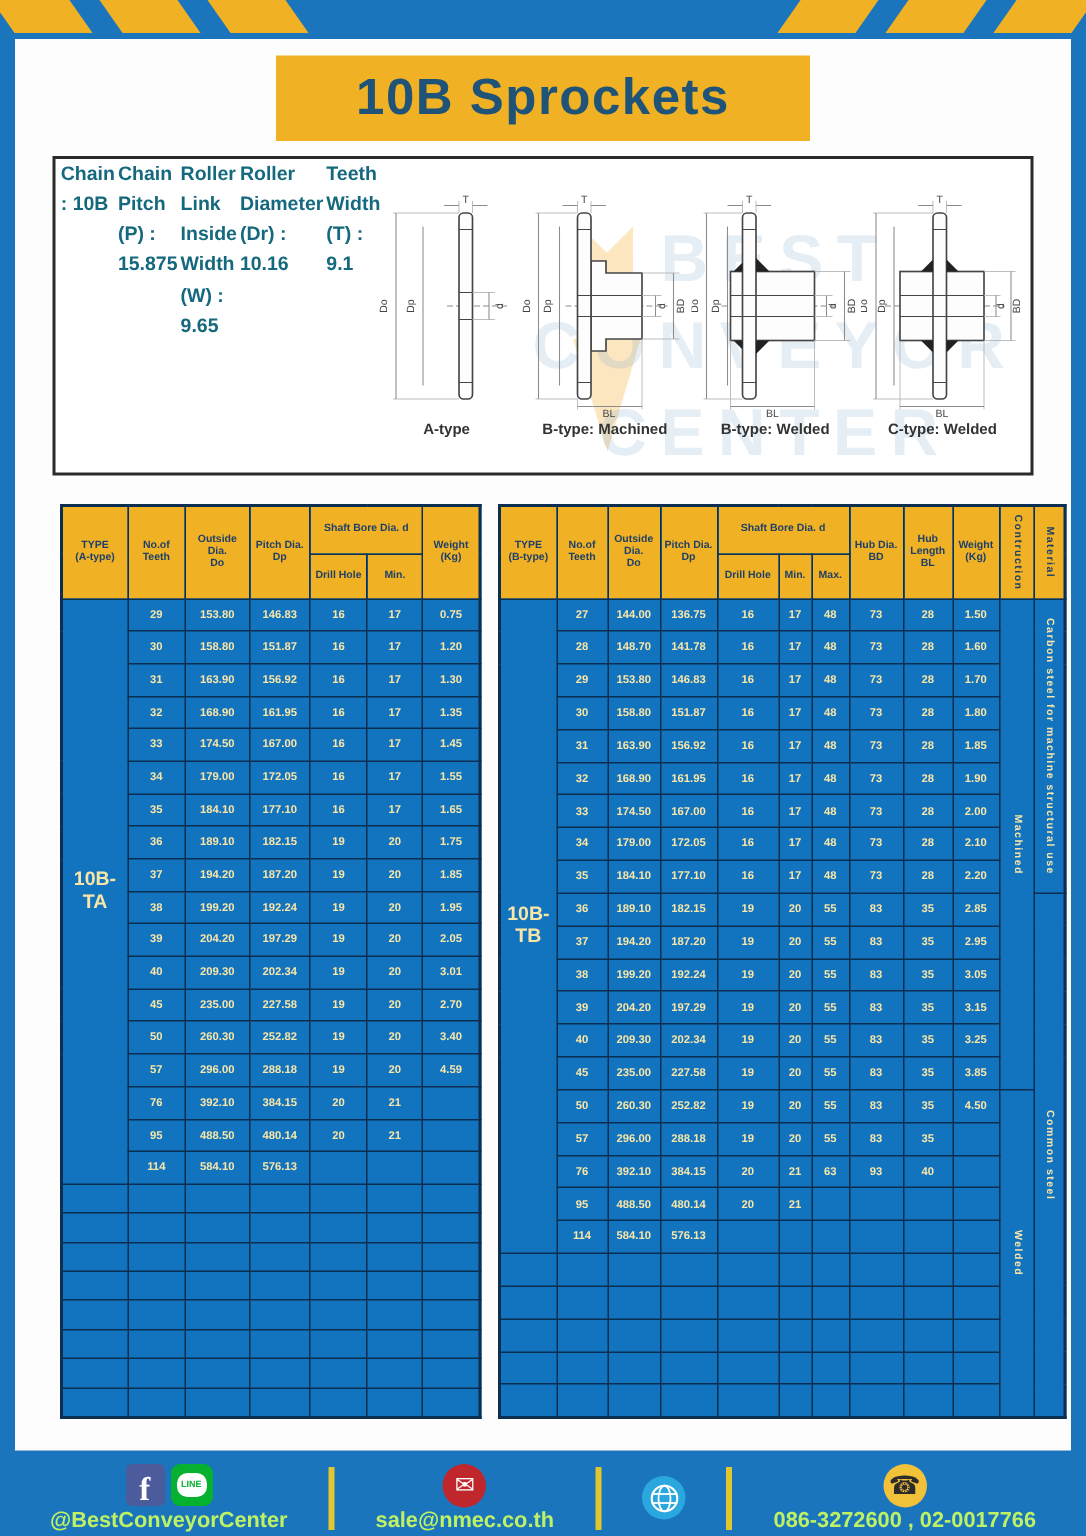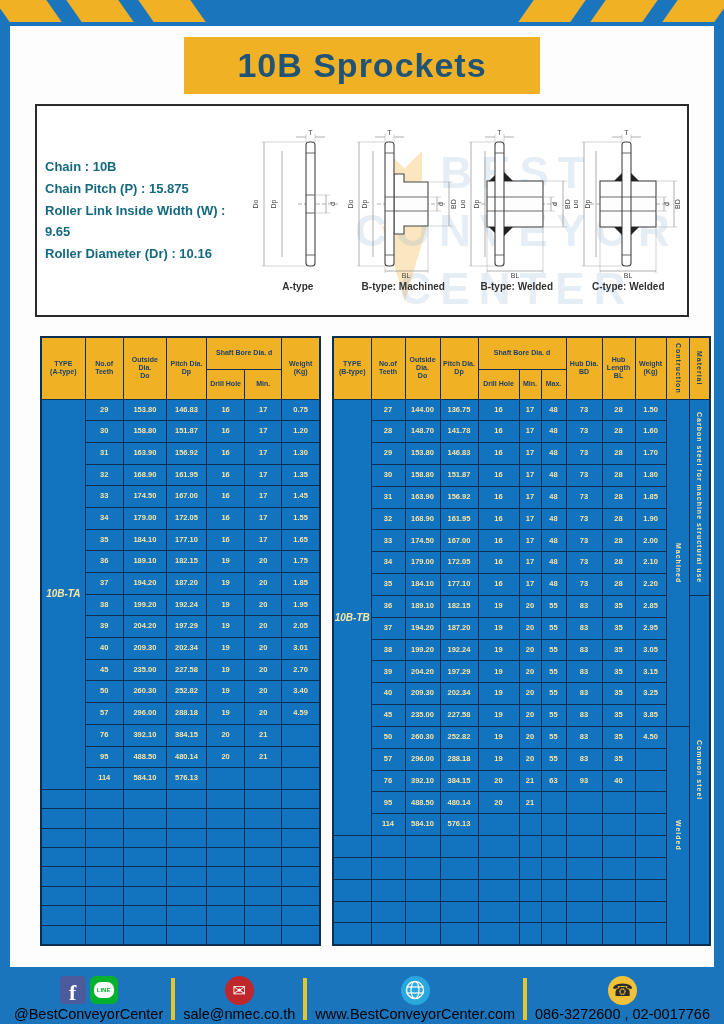--- a/index.html
+++ b/index.html
@@ -14,21 +14,21 @@
 
   .content { margin:4px 10px; height:941px; background:#FDFDFD; overflow:hidden; }
 
   .title-banner { width:356px; height:57px; margin:11px auto 0 auto; background:#F0B125;
     display:flex; align-items:center; justify-content:center; }
   .title-banner h1 { font-size:34px; font-weight:bold; color:#1F5377; letter-spacing:1px; }
 
   
   .info-panel { height:213px; margin:10px 25px 0 25px; border:2px solid #2a2a2a; background:#fff;
     display:flex; position:relative; overflow:hidden; }
-  .spec-block { width:212px; display:flex; flex-direction:column; justify-content:center;
+  .spec-block { width:212px; display:flex; flex-direction:row; justify-content:center;
     padding-left:8px; gap:2px; position:relative; z-index:2; }
   .spec-line { font-size:13px; font-weight:bold; color:#15697E; line-height:1.55; }
   .diagrams { flex:1; display:flex; justify-content:space-around; align-items:center;
     padding:6px 4px 6px 0; position:relative; z-index:1; }
   .diagram { display:flex; flex-direction:column; align-items:center; }
   .diagram .caption { font-size:10px; font-weight:bold; color:#333; margin-top:2px; }
   .diagram svg { display:block; }
   .dimline { stroke:#8c8c8c; stroke-width:0.7; fill:none; }
   .extline { stroke:#b5b5b5; stroke-width:0.6; fill:none; }
   .part { stroke:#454545; stroke-width:1.1; fill:#fdfdfd; }
@@ -40,33 +40,33 @@
   .wm-text div { font-size:44px; font-weight:bold; letter-spacing:9px; line-height:58px;
     color:rgba(125,165,205,0.20); }
   .wm-logo { position:absolute; left:290px; top:35px; z-index:0; opacity:0.30; pointer-events:none; }
 
   
   .tables-row { display:flex; margin-top:19px; padding-left:30px; gap:11px; }
   table { border-collapse:collapse; table-layout:fixed; background:#1273BE; border:2px solid #0C2E50; }
   th, td { border:1.5px solid #0C2E50; text-align:center; vertical-align:middle; padding:0; line-height:1.15; overflow:hidden; }
   th { background:#F0B125; color:#1E4068; font-size:7px; font-weight:bold; white-space:pre-line; }
   td { color:#F8E6A8; font-size:7.5px; font-weight:bold; }
-  td.type-cell { font-size:10px;font-style:italic; }
+  td.type-cell { font-size:13px; }
   .vtext { writing-mode:vertical-rl; text-orientation:mixed; font-size:7px; letter-spacing:1px; padding:2px 0; }
   th.vtext { height:auto; }
   .table-a { width:281px; } .table-b { width:379px; }
   thead tr:first-child { height:32px; } thead tr:last-child { height:30px; }
   .table-a tbody tr { height:21.7px; } .table-a tbody tr.empty { height:19.4px; }
   .table-b tbody tr { height:21.84px; }
 
   
   .footer { height:61px; background:#1B75BC; display:flex; align-items:center;
     justify-content:space-evenly; border-bottom:6px solid #11497C; padding:0 6px; }
   .f-item { display:flex; flex-direction:column; align-items:center; gap:1px; }
-  .f-label { font-size:14.5px; font-weight:normal; color:#000000; white-space:nowrap; }
+  .f-label { font-size:14.5px; font-weight:bold; color:#bef264; white-space:nowrap; }
   .f-div { width:4px; height:42px; background:#E3C52F; }
   .f-icons { display:flex; gap:4px; align-items:center; height:30px; }
   .fb-icon { width:26px; height:28px; background:#4B5B9B; border-radius:4px; color:#fff;
     font-weight:bold; font-size:22px; display:flex; align-items:flex-end; justify-content:center;
     font-family:"Liberation Serif",serif; line-height:0.95; }
   .line-icon { width:28px; height:28px; background:#06B12F; border-radius:6px; display:flex;
     align-items:center; justify-content:center; }
   .line-bubble { width:20px; height:16px; background:#fff; border-radius:7px; color:#06B12F;
     font-size:6px; font-weight:bold; display:flex; align-items:center; justify-content:center; }
   .circle-icon { width:29px; height:29px; border-radius:50%; display:flex; align-items:center;
@@ -109,20 +109,21 @@
         <div>BEST</div>
         <div>CONVEYOR</div>
         <div>CENTER</div>
       </div>
 
       <div class="spec-block">
         <div class="spec-line">Chain : 10B</div>
         <div class="spec-line">Chain Pitch (P) : 15.875</div>
         <div class="spec-line">Roller Link Inside Width (W) : 9.65</div>
         <div class="spec-line">Roller Diameter (Dr) : 10.16</div>
+        <div class="spec-line">Teeth Width (T) : 9.1</div>
       </div>
 
       <div class="diagrams">
 
         <div class="diagram">
           <svg width="96" height="150" viewBox="0 0 96 150">
             <line class="extline" x1="56" y1="13" x2="12" y2="13"></line>
               <line class="extline" x1="56" y1="137" x2="12" y2="137"></line>
             <line class="dimline" x1="14" y1="13" x2="14" y2="137"></line>
             <line class="dimline" x1="32" y1="22" x2="32" y2="128"></line>
@@ -876,21 +877,20 @@
     <div class="f-div"></div>
     <div class="f-item">
       <div class="circle-icon globe-bg">
         <svg width="22" height="22" viewBox="0 0 22 22">
           <circle cx="11" cy="11" r="8.5" fill="none" stroke="#fff" stroke-width="1.4"></circle>
           <ellipse cx="11" cy="11" rx="4" ry="8.5" fill="none" stroke="#fff" stroke-width="1.2"></ellipse>
           <line x1="2.5" y1="8" x2="19.5" y2="8" stroke="#fff" stroke-width="1.2"></line>
           <line x1="2.5" y1="14" x2="19.5" y2="14" stroke="#fff" stroke-width="1.2"></line>
         </svg>
       </div>
-      <div class="f-label">www.BestConveyorCenter.com</div>
     </div>
     <div class="f-div"></div>
     <div class="f-item">
       <div class="circle-icon phone-bg">
           <span>☎</span>
         </div>
       <div class="f-label">086-3272600 , 02-0017766</div>
     </div>
   </div>
 

